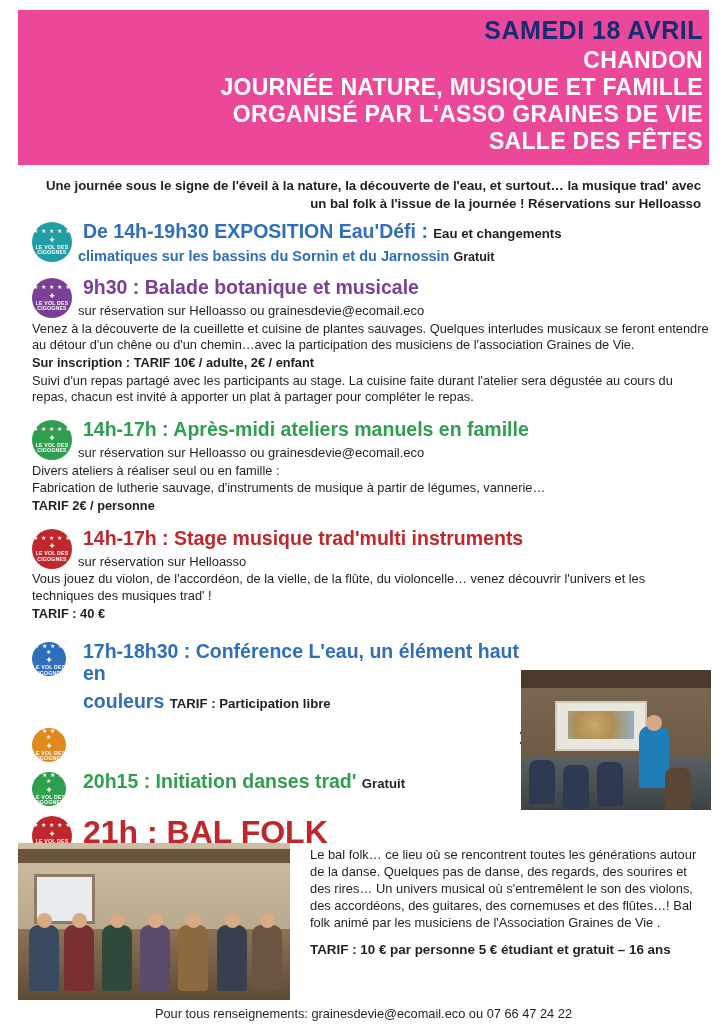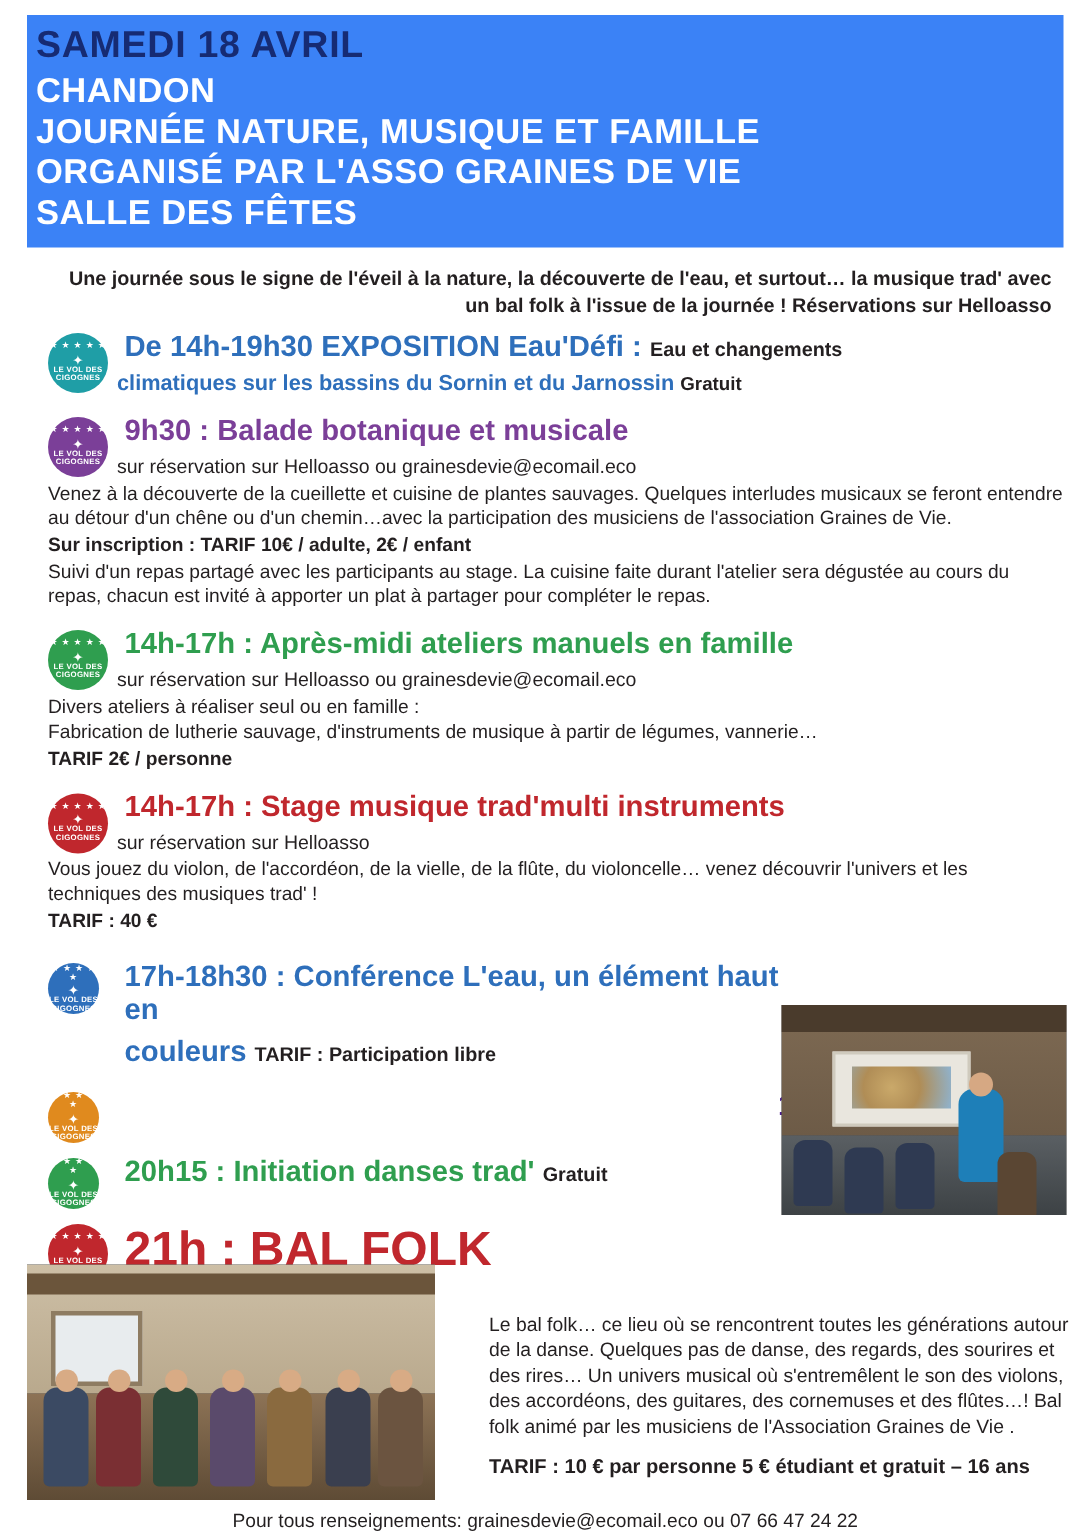--- a/index.html
+++ b/index.html
@@ -18,22 +18,22 @@
     position: relative;
     width: 727px;
     height: 1024px;
     box-sizing: border-box;
     padding: 0 18px;
   }
 
   
   .banner {
     margin: 10px 0 0 0;
-    background: #3b82f6;
-    text-align: left;
+    background: #ec4899;
+    text-align: right;
     padding: 6px 6px 10px 6px;
   }
   .banner-date {
     font-size: 25px;
     font-weight: bold;
     color: #162b73;
     letter-spacing: 0.5px;
     line-height: 1.15;
     margin-bottom: 2px;
   }
@@ -198,26 +198,25 @@
     border-radius:9px 9px 4px 4px;
   }
   .bf-mus:after {
     content:""; position:absolute; left:8px; top:-12px; width:15px; height:15px;
     background:#d8ab85; border-radius:50%;
   }
 
   
   .balfolk-text {
     position: absolute;
-    left: 326px;
+    left: 310px;
     top: 836px;
     width: 400px;
     font-size: 12.9px;
     line-height: 1.32;
-    margin-top: 28px;
   }
   .balfolk-tarif {
     margin-top: 10px;
     font-size: 13.4px;
     font-weight: bold;
   }
   .footer {
     position: absolute;
     left: 0;
     right: 0;

